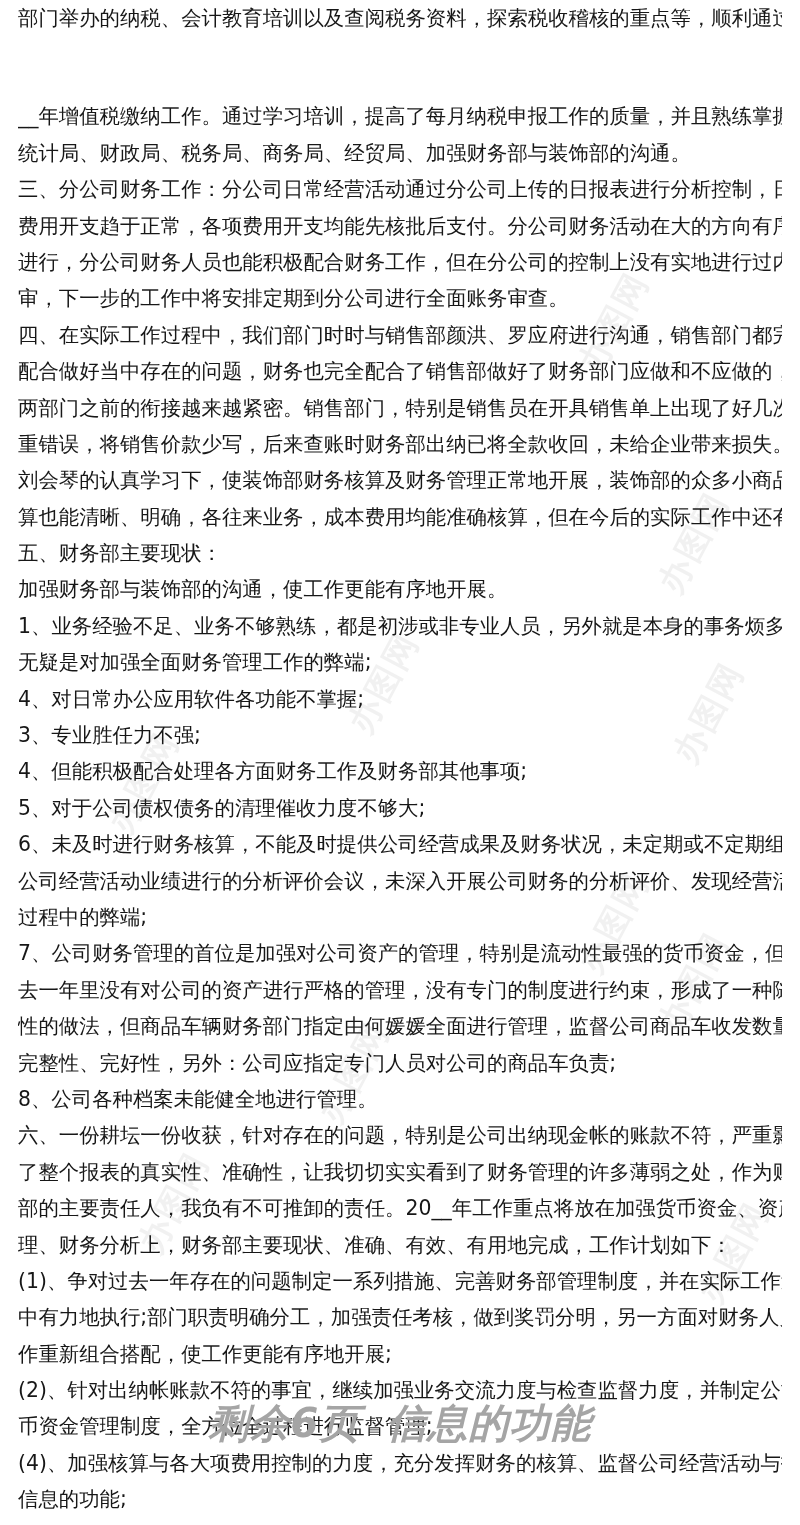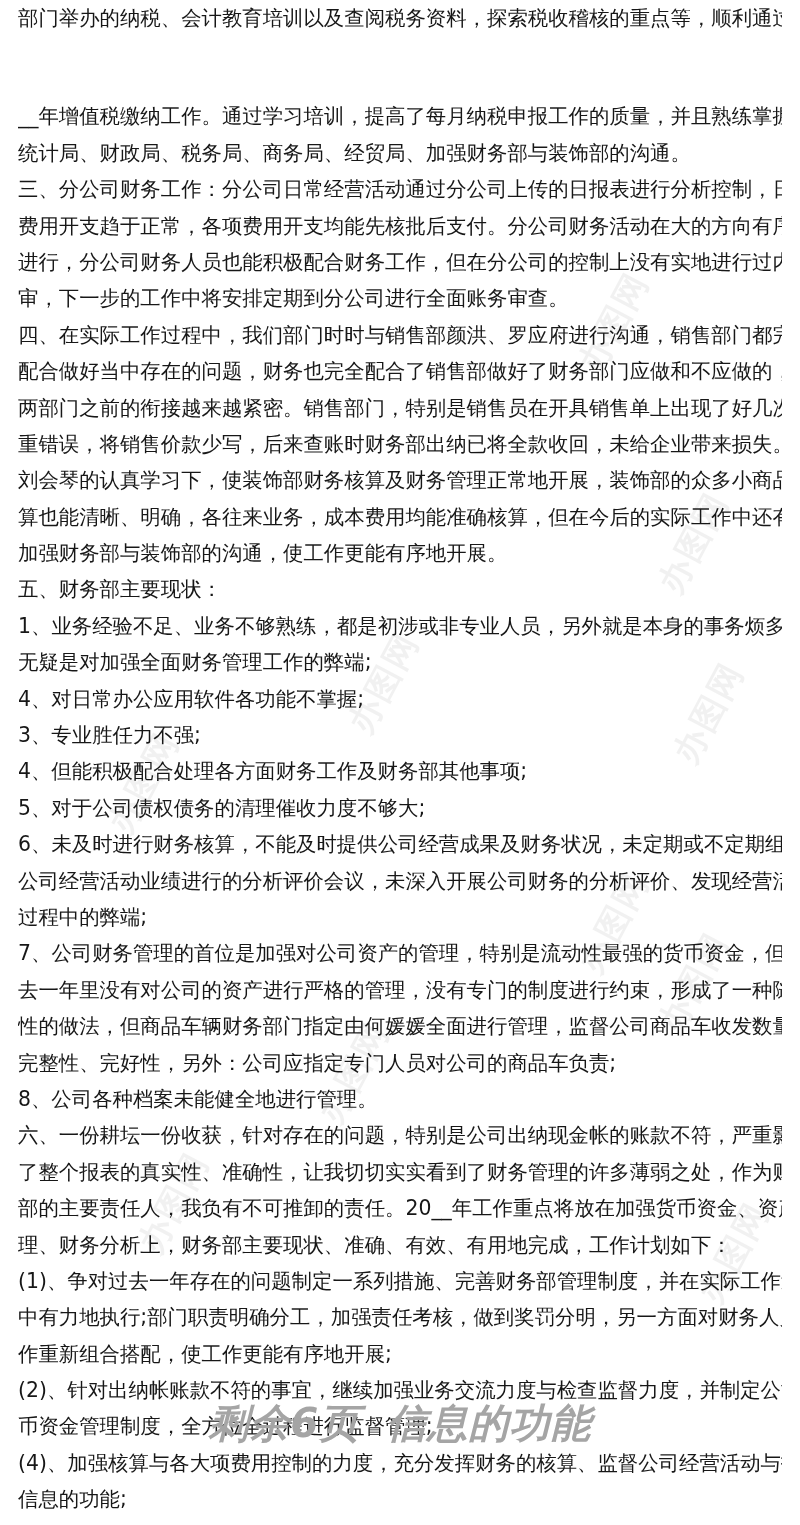--- a/index.html
+++ b/index.html
@@ -558,22 +558,22 @@
         <span>后</span>
         <span>的</span>
         <span>实</span>
         <span>际</span>
         <span>工</span>
         <span>作</span>
         <span>中</span>
         <span>还</span>
         <span>有</span>
       </div>
+      <div class="line">五、财务部主要现状：</div>
       <div class="line">加强财务部与装饰部的沟通，使工作更能有序地开展。</div>
-      <div class="line">五、财务部主要现状：</div>
       <div class="line just">
         <span>1</span>
         <span>、</span>
         <span>业</span>
         <span>务</span>
         <span>经</span>
         <span>验</span>
         <span>不</span>
         <span>足</span>
         <span>、</span>

